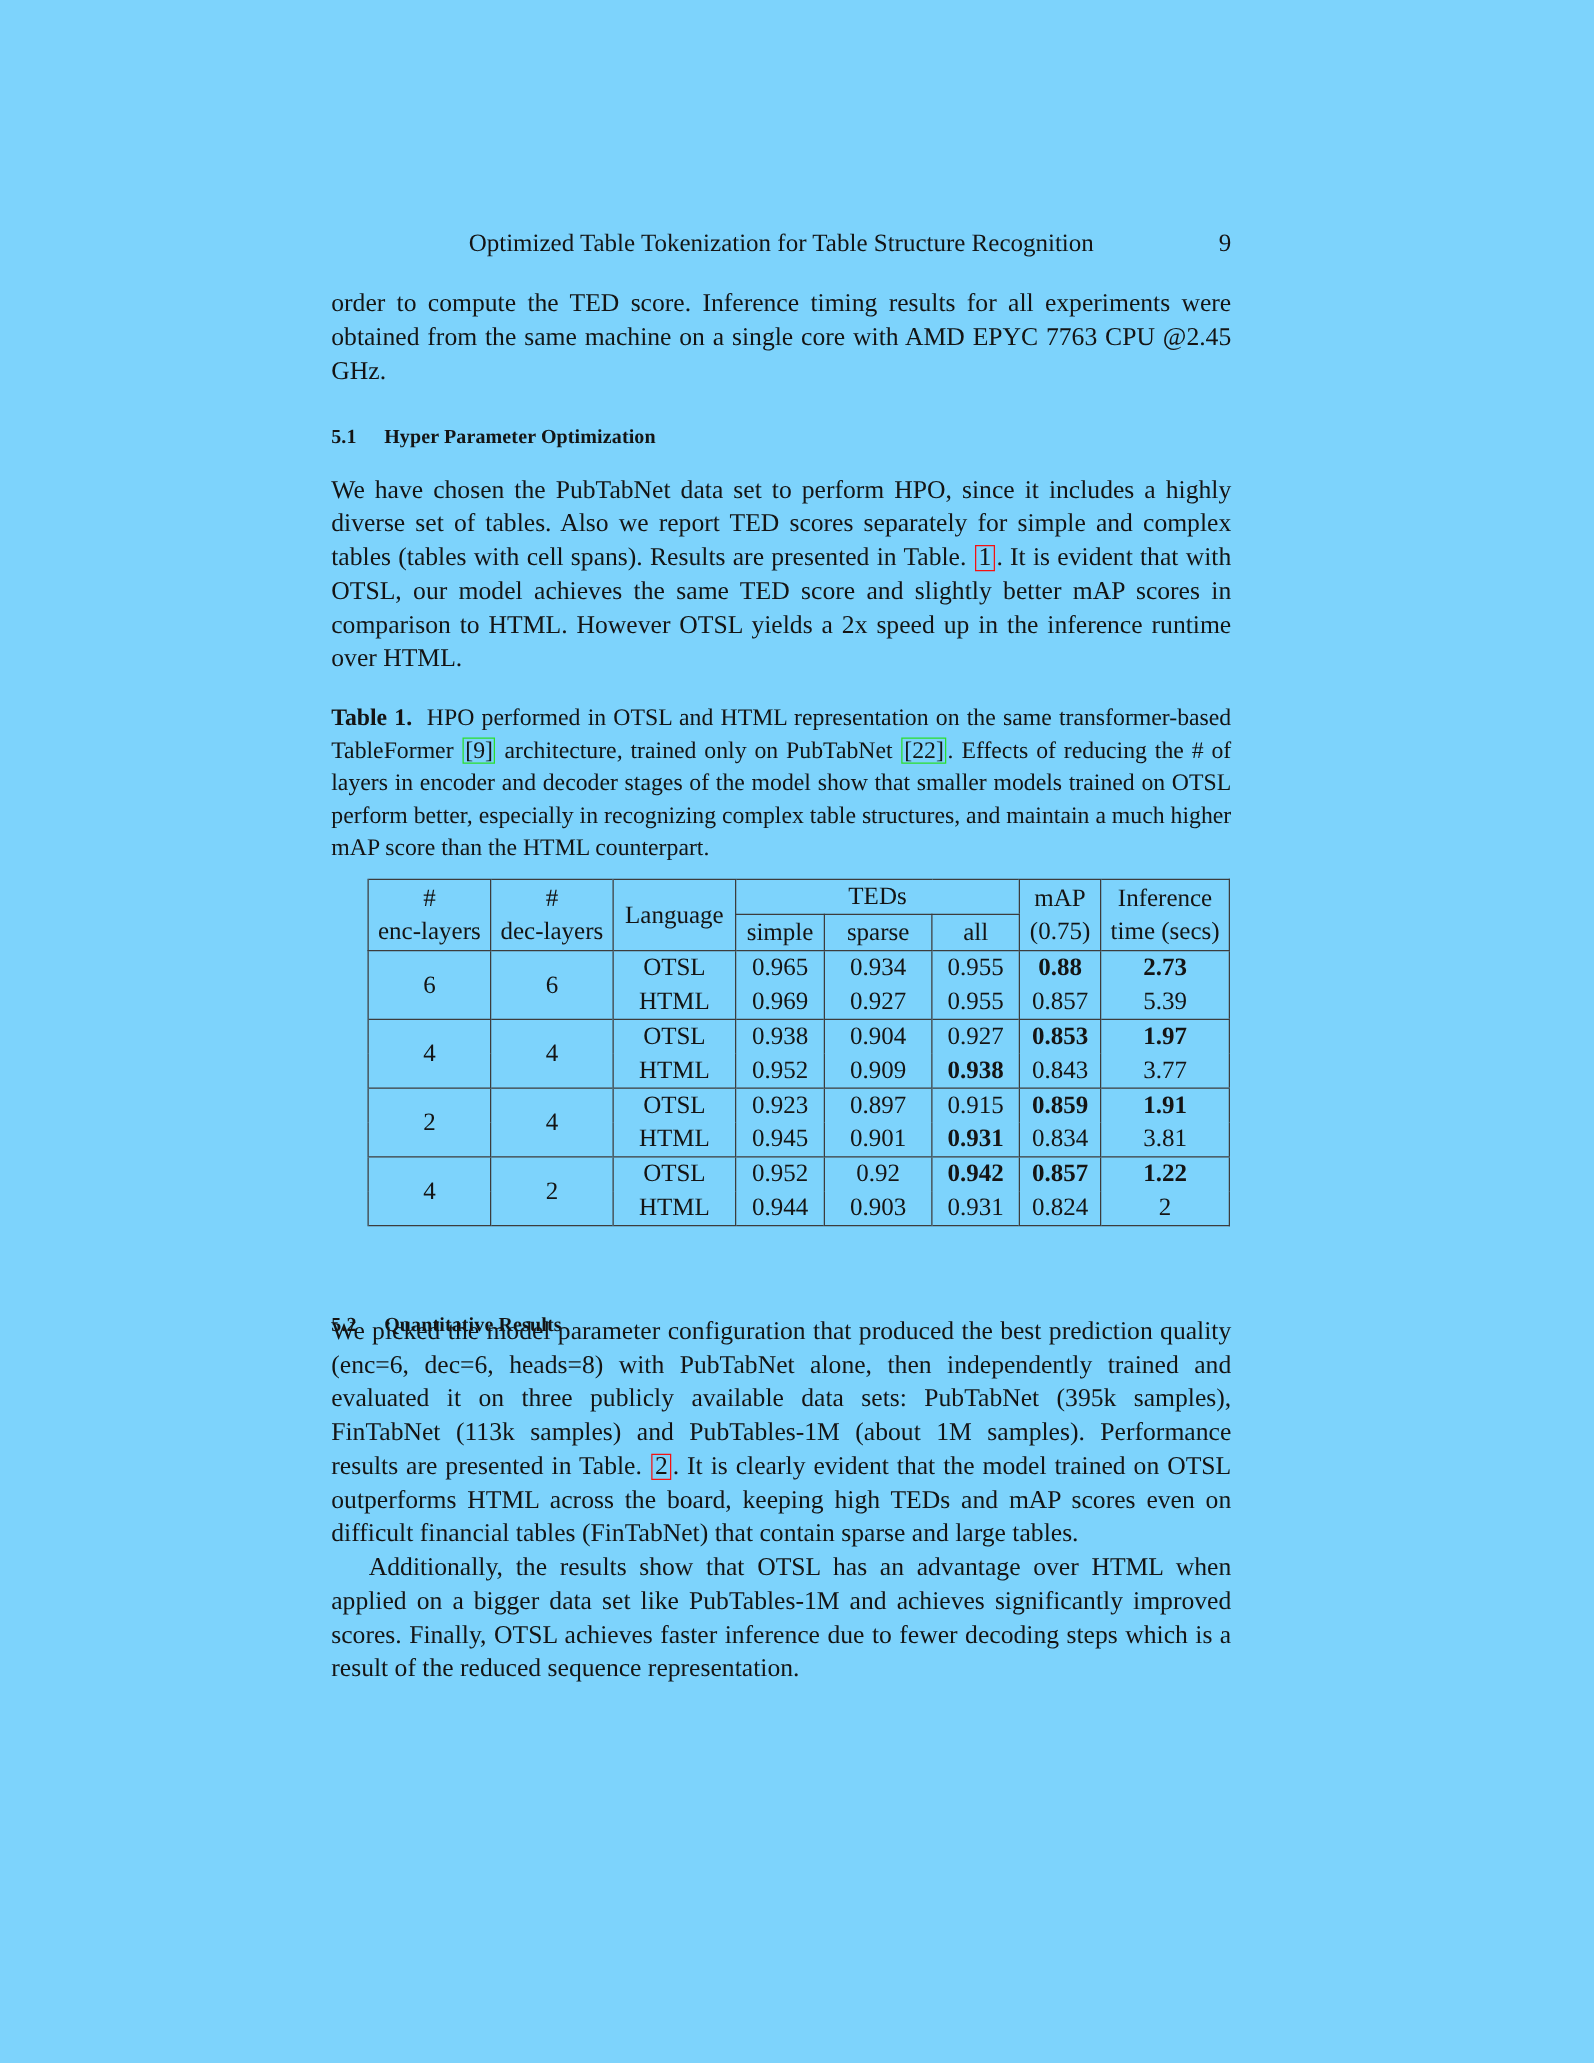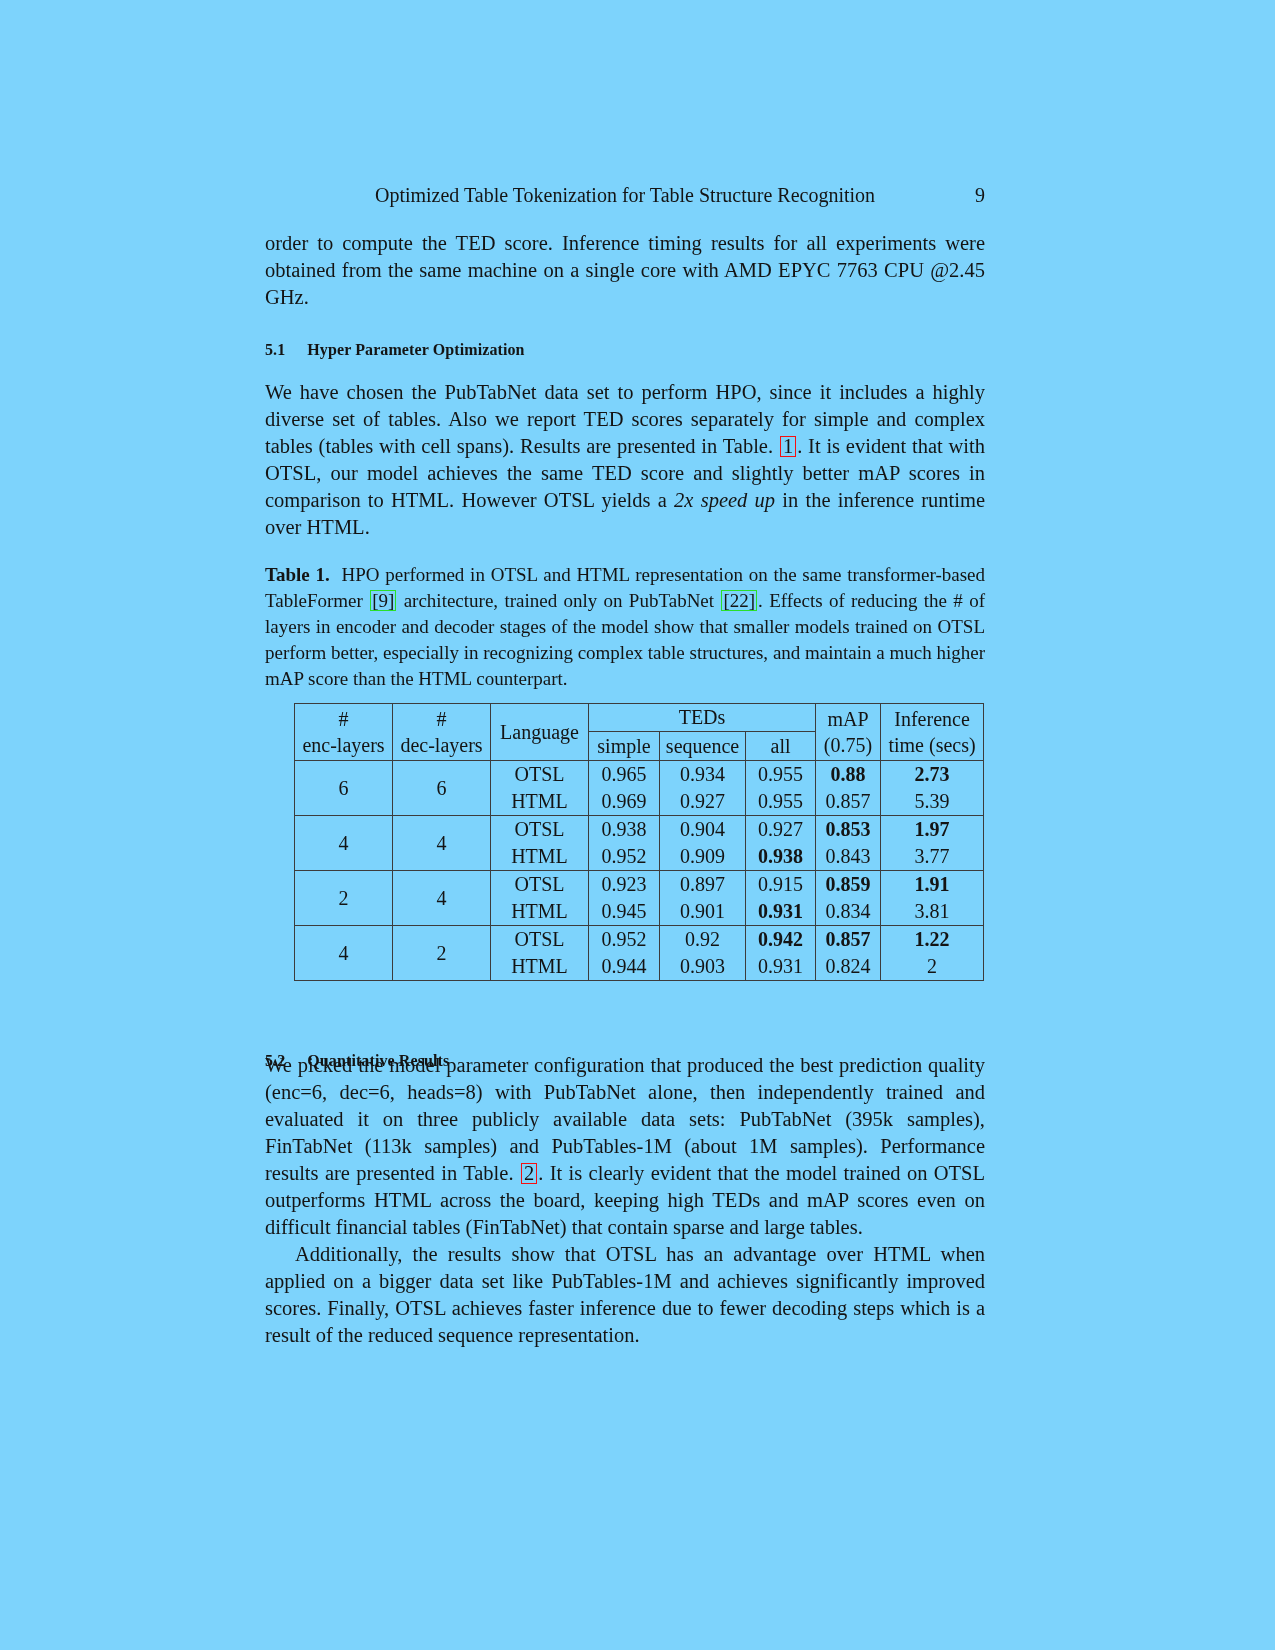--- a/index.html
+++ b/index.html
@@ -50,21 +50,21 @@
     border:1.5px solid #f51111;
     padding:0 2px; margin:0 1px;
     line-height:19px;
   }
   .citebox {
     display:inline-block;
     border:1.5px solid #2adf2a;
     padding:0 1px; margin:0 1px;
     line-height:19px;
   }
-  .em { font-style:italic; }
+  .em { }
 
   
   .tbl-wrap { position:absolute; left:294px; top:703px; }
   table.results {
     border-collapse:collapse;
     table-layout:fixed;
     width:689px;
     font-size:20px;
     border:1.5px solid #3c3c3c;
   }
@@ -136,21 +136,21 @@
             <div class="hdr-line">mAP</div>
             <div class="hdr-line">(0.75)</div>
           </th>
           <th rowspan="2" class="th-span">
             <div class="hdr-line">Inference</div>
             <div class="hdr-line">time (secs)</div>
           </th>
         </tr>
         <tr>
           <th class="th-sub">simple</th>
-          <th class="th-sub">sequence</th>
+          <th class="th-sub">sparse</th>
           <th class="th-sub">all</th>
         </tr>
       </thead>
       <tbody>
 
         <tr class="gs">
           <td rowspan="2">6</td>
           <td rowspan="2">6</td>
           <td>OTSL</td>
           <td>0.965</td>

